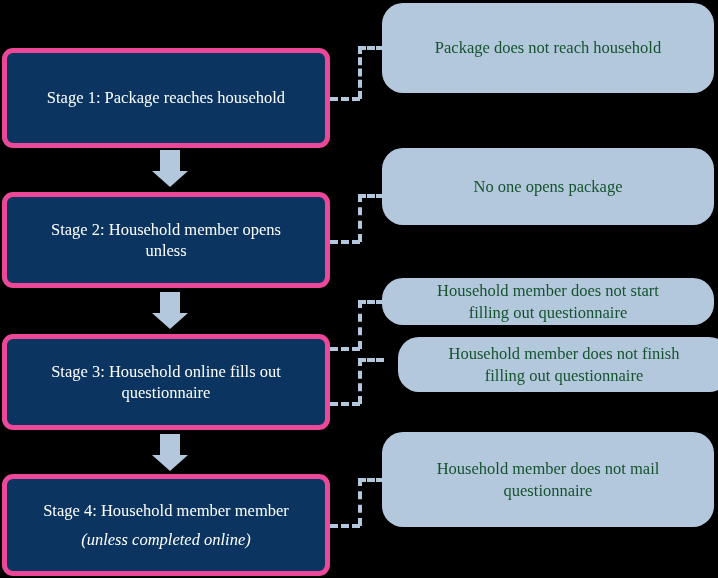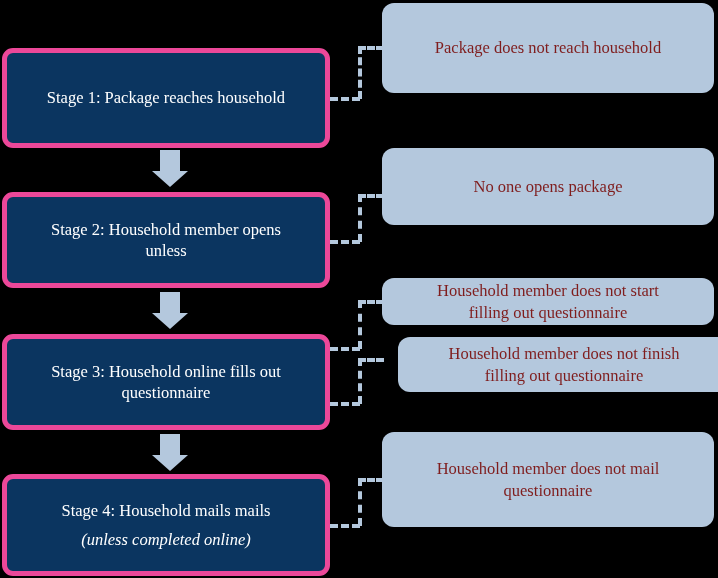--- a/index.html
+++ b/index.html
@@ -40,22 +40,22 @@
     margin-top: 7px;
     white-space: nowrap;
   }
 
   
   .fail-box {
     position: absolute;
     box-sizing: border-box;
     background: #b4c8dd;
     border: none;
-    border-radius: 12px;
-    color: #7f1d1d;
+    border-radius: 21px;
+    color: #14532d;
     display: flex;
     flex-direction: column;
     align-items: center;
     justify-content: center;
     text-align: right;
     font-size: 16.5px;
     line-height: 1.3;
     padding: 3px 12px;
   }
   .fail-box .line { display: block; white-space: nowrap; }
@@ -159,21 +159,21 @@
     <span class="line">Household member does not finish</span>
     <span class="line">filling out questionnaire</span>
   </div>
 
   <div class="down-arrow" style="left:152px; top:434px;">
     <div class="shaft"></div>
     <div class="head"></div>
   </div>
 
   <div class="stage-box" style="left:2px; top:474px; width:328px; height:102px;">
-    <span class="line">Stage 4: Household mails mails</span>
+    <span class="line">Stage 4: Household member member</span>
     <span class="sub">(unless completed online)</span>
   </div>
 
   <div class="conn-h" style="left:330px; top:524px; width:30px;"></div>
   <div class="conn-v" style="left:358px; top:478px; height:48px;"></div>
   <div class="conn-h" style="left:358px; top:478px; width:26px;"></div>
 
   <div class="fail-box" style="left:382px; top:432px; width:332px; height:95px;">
     <span class="line">Household member does not mail</span>
     <span class="line">questionnaire</span>

